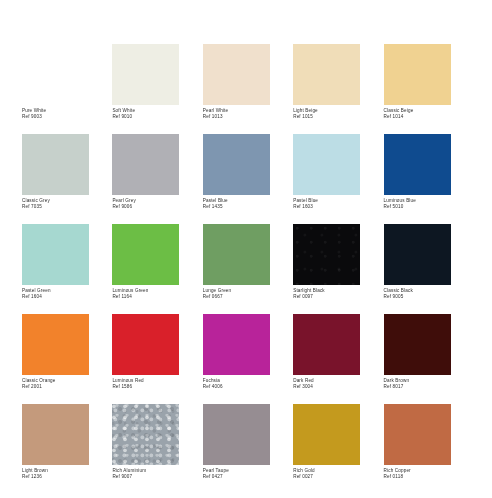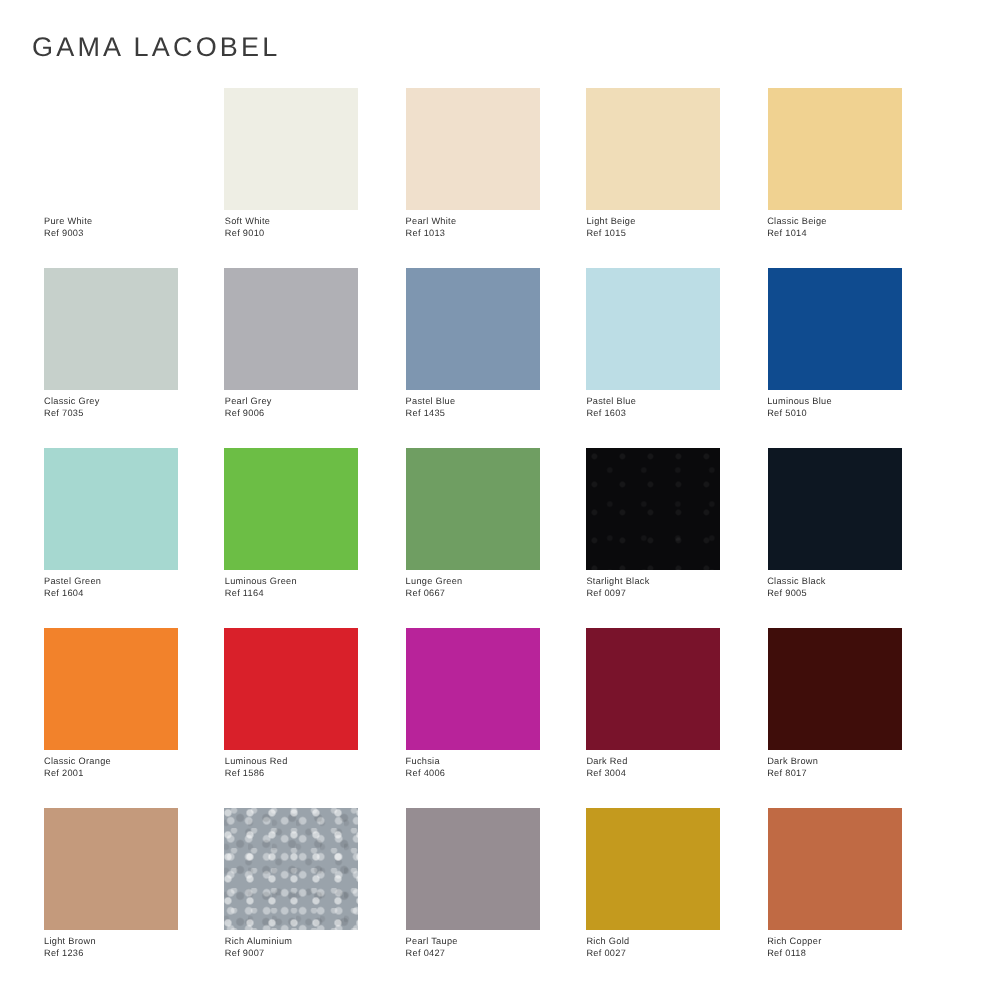--- a/index.html
+++ b/index.html
@@ -81,21 +81,20 @@
       radial-gradient(circle at 30% 30%, rgba(255,255,255,0.05) 0 1px, rgba(255,255,255,0) 1.8px),
       radial-gradient(circle at 70% 65%, rgba(255,255,255,0.04) 0 1px, rgba(255,255,255,0) 1.8px);
     background-size: 14px 14px, 17px 17px;
   }
 </style>
 </head>
 <body>
 
 <div id="sheet">
 
-  <div id="title">GAMA LACOBEL</div>
 
   <div id="grid">
       <div class="cell">
         <div class="swatch" style="background-color: rgb(255, 255, 255);"></div>
         <div class="caption">
           <span class="cname">Pure White</span>
           <span class="cref">Ref 9003</span>
         </div>
       </div>
       <div class="cell">

